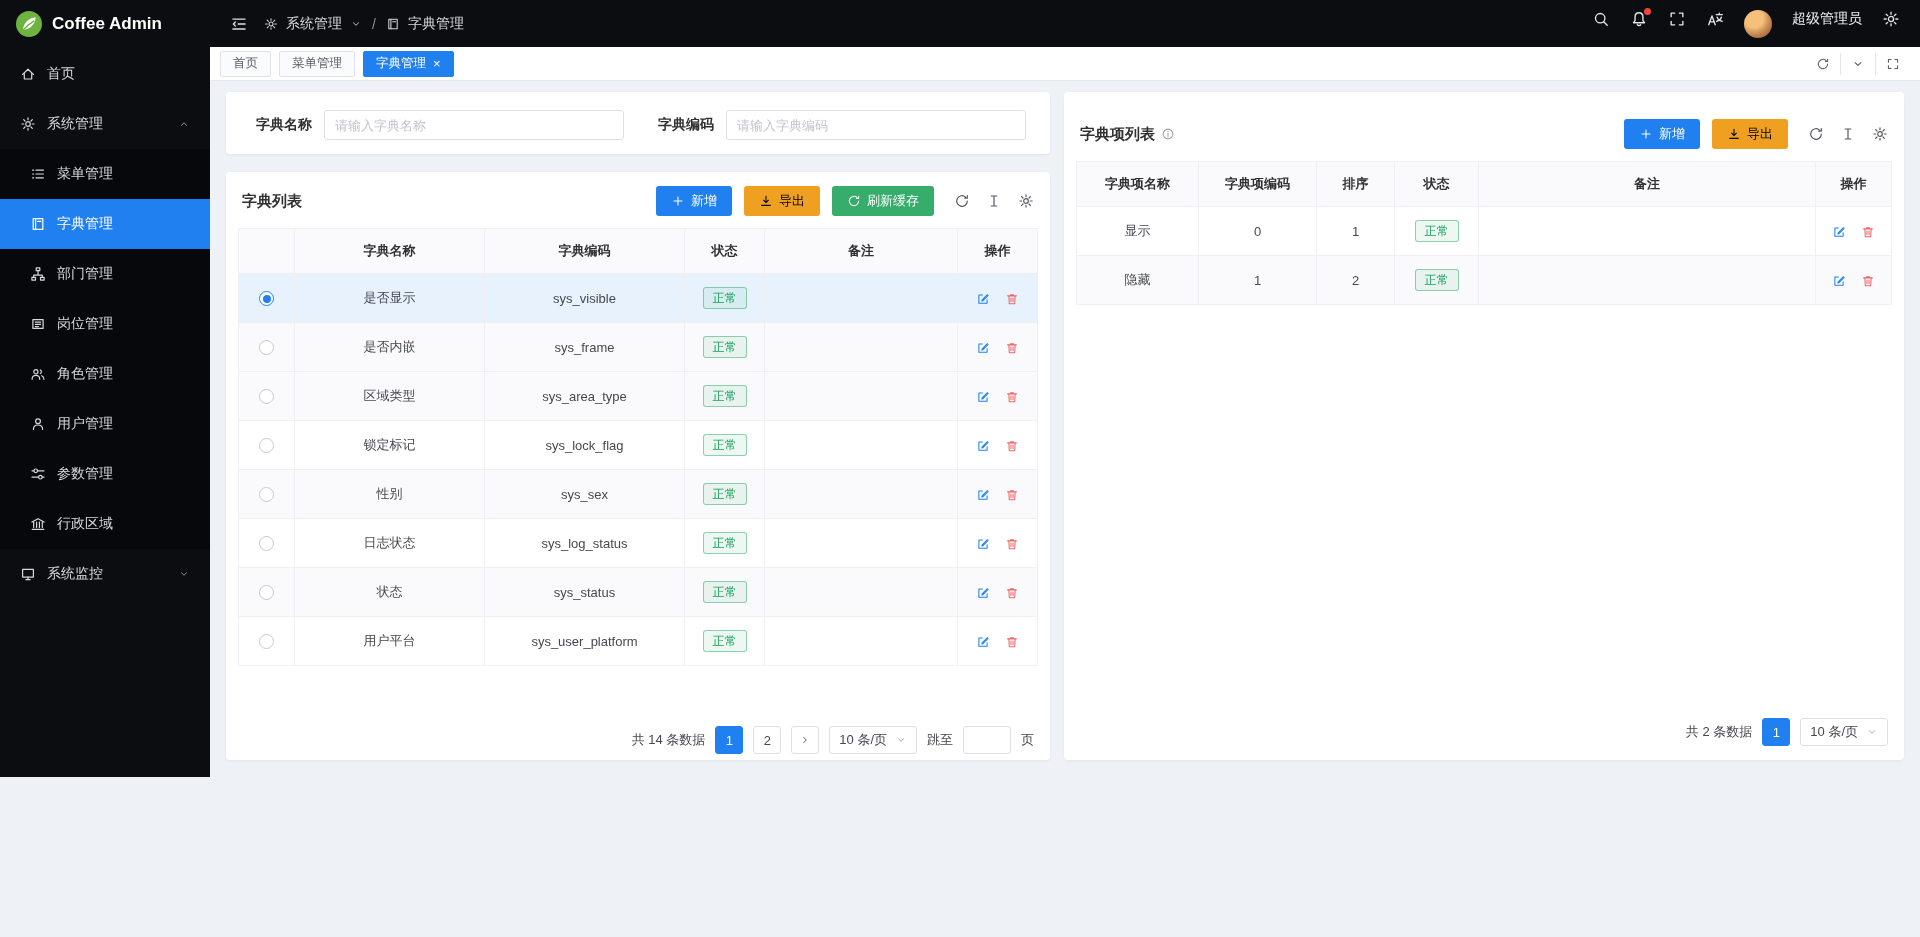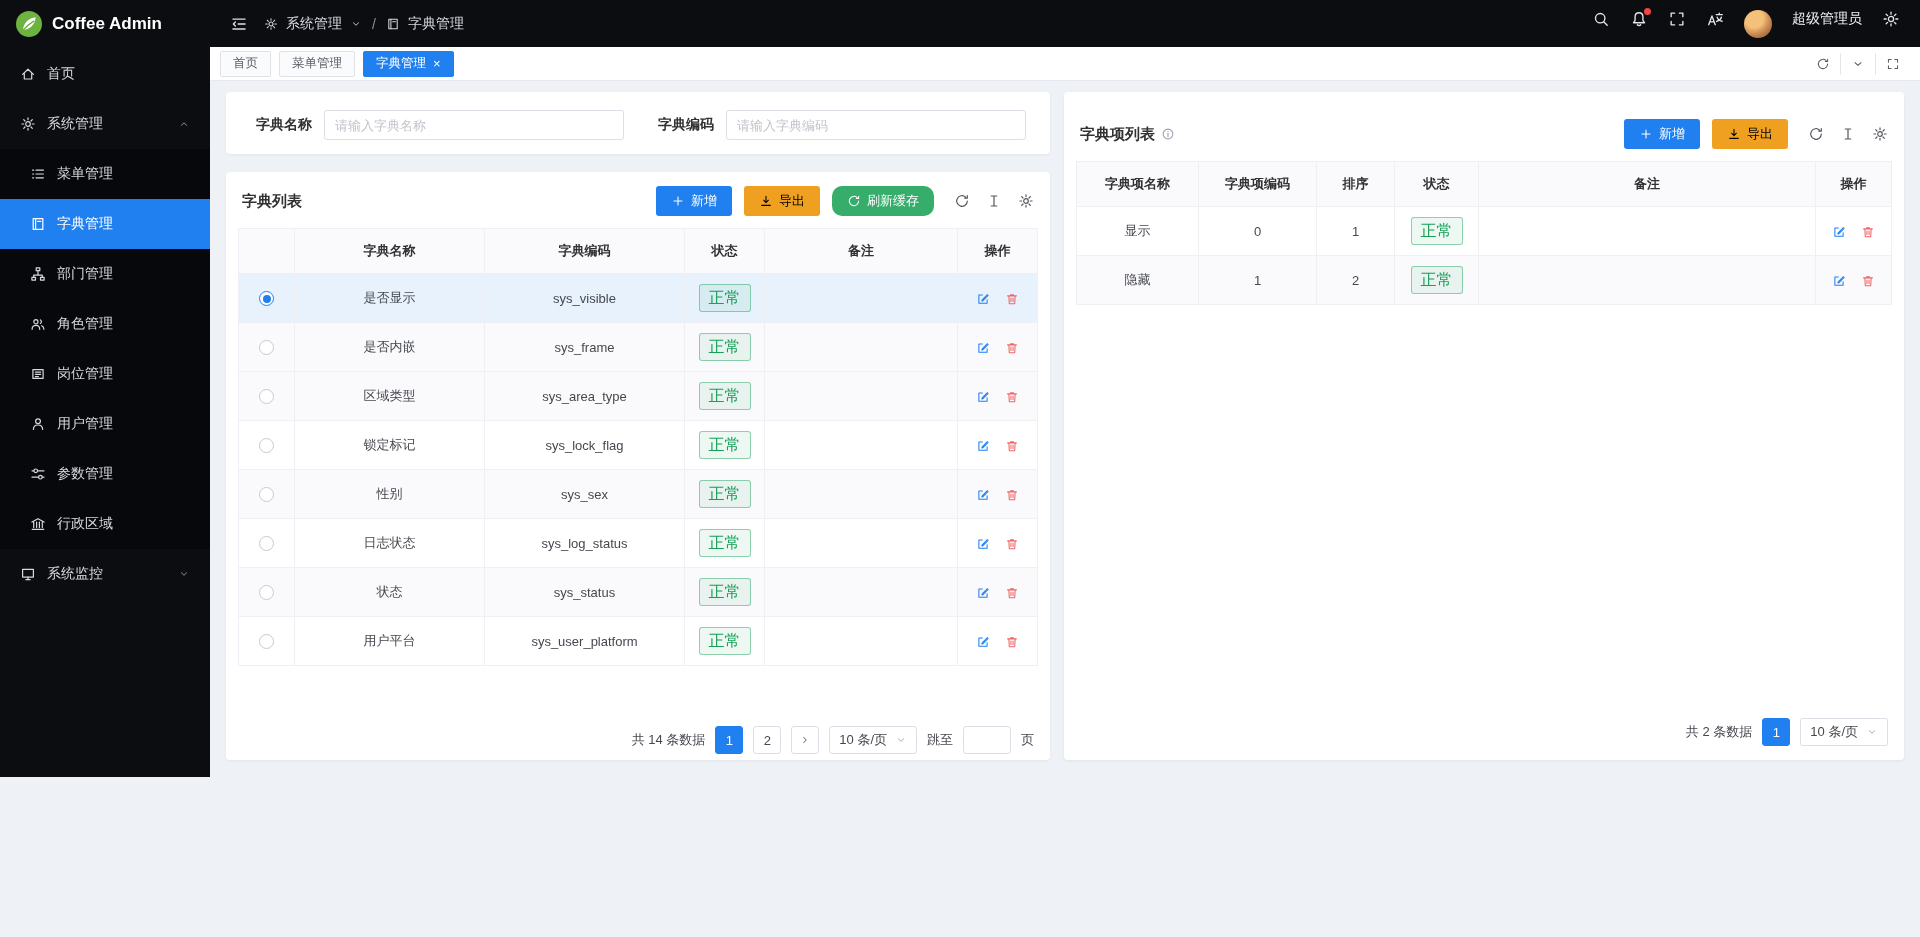--- a/index.html
+++ b/index.html
@@ -73,42 +73,42 @@
            font-family: inherit; background: #fff; }
   .input::placeholder { color: #c0c4cc; }
   .btn-row { display: flex; justify-content: flex-end; gap: 12px; margin-top: 13px; }
 
   .btn { height: 30px; padding: 0 14px; border-radius: 3px; display: inline-flex;
          align-items: center; gap: 6px; font-size: 13px; cursor: pointer;
          border: 1px solid transparent; font-family: inherit; }
   .btn-default { background: #fff; border-color: #dcdfe6; color: #55585f; }
   .btn-primary { background: #2080f0; color: #fff; }
   .btn-warning { background: #f0a020; color: #000000; }
-  .btn-success { background: #36ad6a; color: #fff; border-radius: 10px; }
+  .btn-success { background: #36ad6a; color: #fff; }
 
   
   .list-card { flex: 1; display: flex; flex-direction: column; padding: 12px 12px 2px; min-height: 0; }
   .right-card { flex: 1; display: flex; flex-direction: column; padding: 25px 12px 10px; min-width: 0; }
   .card-head { display: flex; align-items: center; padding: 2px 4px 12px; gap: 6px; flex: none; }
   .card-title { font-size: 15px; font-weight: bold; color: #303133; }
   .info-ico { color: #9aa0ab; }
   .head-actions { margin-left: auto; display: flex; align-items: center; gap: 12px; }
   .tool-icons { display: flex; align-items: center; gap: 16px; color: #55585f; margin-left: 8px; }
   .tool-icons .ico { cursor: pointer; }
 
   
   table.tbl { width: 100%; border-collapse: collapse; table-layout: fixed; flex: none; }
   .tbl th, .tbl td { border: 1px solid #efeff4; font-size: 13px; text-align: center;
                      padding: 0 8px; color: #45484f; overflow: hidden; white-space: nowrap; }
   .tbl th { background: #fafafc; color: #303133; font-weight: bold; height: 45px; }
   .tbl td { height: 49px; background: #fff; }
   tr.stripe td { background: #fafafc; }
   tr.selected td { background: #e7f2fd; }
 
-  .badge { display: inline-block; padding: 3px 9px; font-size: 16px; color: #18a058;
+  .badge { display: inline-block; padding: 3px 9px; font-size: 12px; color: #18a058;
            background: rgba(24,160,88,0.08); border: 1px solid rgba(24,160,88,0.45);
            border-radius: 3px; line-height: 1.2; }
   .radio { width: 15px; height: 15px; border: 1px solid #c6cad2; border-radius: 50%;
            display: inline-block; background: #fff; vertical-align: middle; position: relative; }
   .radio.checked { border-color: #2080f0; }
   .radio.checked::after { content: ''; position: absolute; inset: 2.5px; background: #2080f0;
                           border-radius: 50%; }
   .act { display: inline-flex; cursor: pointer; margin: 0 6px; vertical-align: middle; }
   .act.edit { color: #2080f0; }
   .act.del { color: #ef6666; }
@@ -266,29 +266,29 @@
           <span class="label">字典管理</span>
         </div>
         <div class="menu-item">
           <svg class="ico">
               <use href="#i-dept"></use>
             </svg>
           <span class="label">部门管理</span>
         </div>
         <div class="menu-item">
           <svg class="ico">
-              <use href="#i-role"></use>
-            </svg>
-          <span class="label">角色管理</span>
+              <use href="#i-post"></use>
+            </svg>
+          <span class="label">岗位管理</span>
         </div>
         <div class="menu-item">
           <svg class="ico">
-              <use href="#i-post"></use>
-            </svg>
-          <span class="label">岗位管理</span>
+              <use href="#i-role"></use>
+            </svg>
+          <span class="label">角色管理</span>
         </div>
         <div class="menu-item">
           <svg class="ico">
               <use href="#i-user"></use>
             </svg>
           <span class="label">用户管理</span>
         </div>
         <div class="menu-item">
           <svg class="ico">
               <use href="#i-param"></use>

